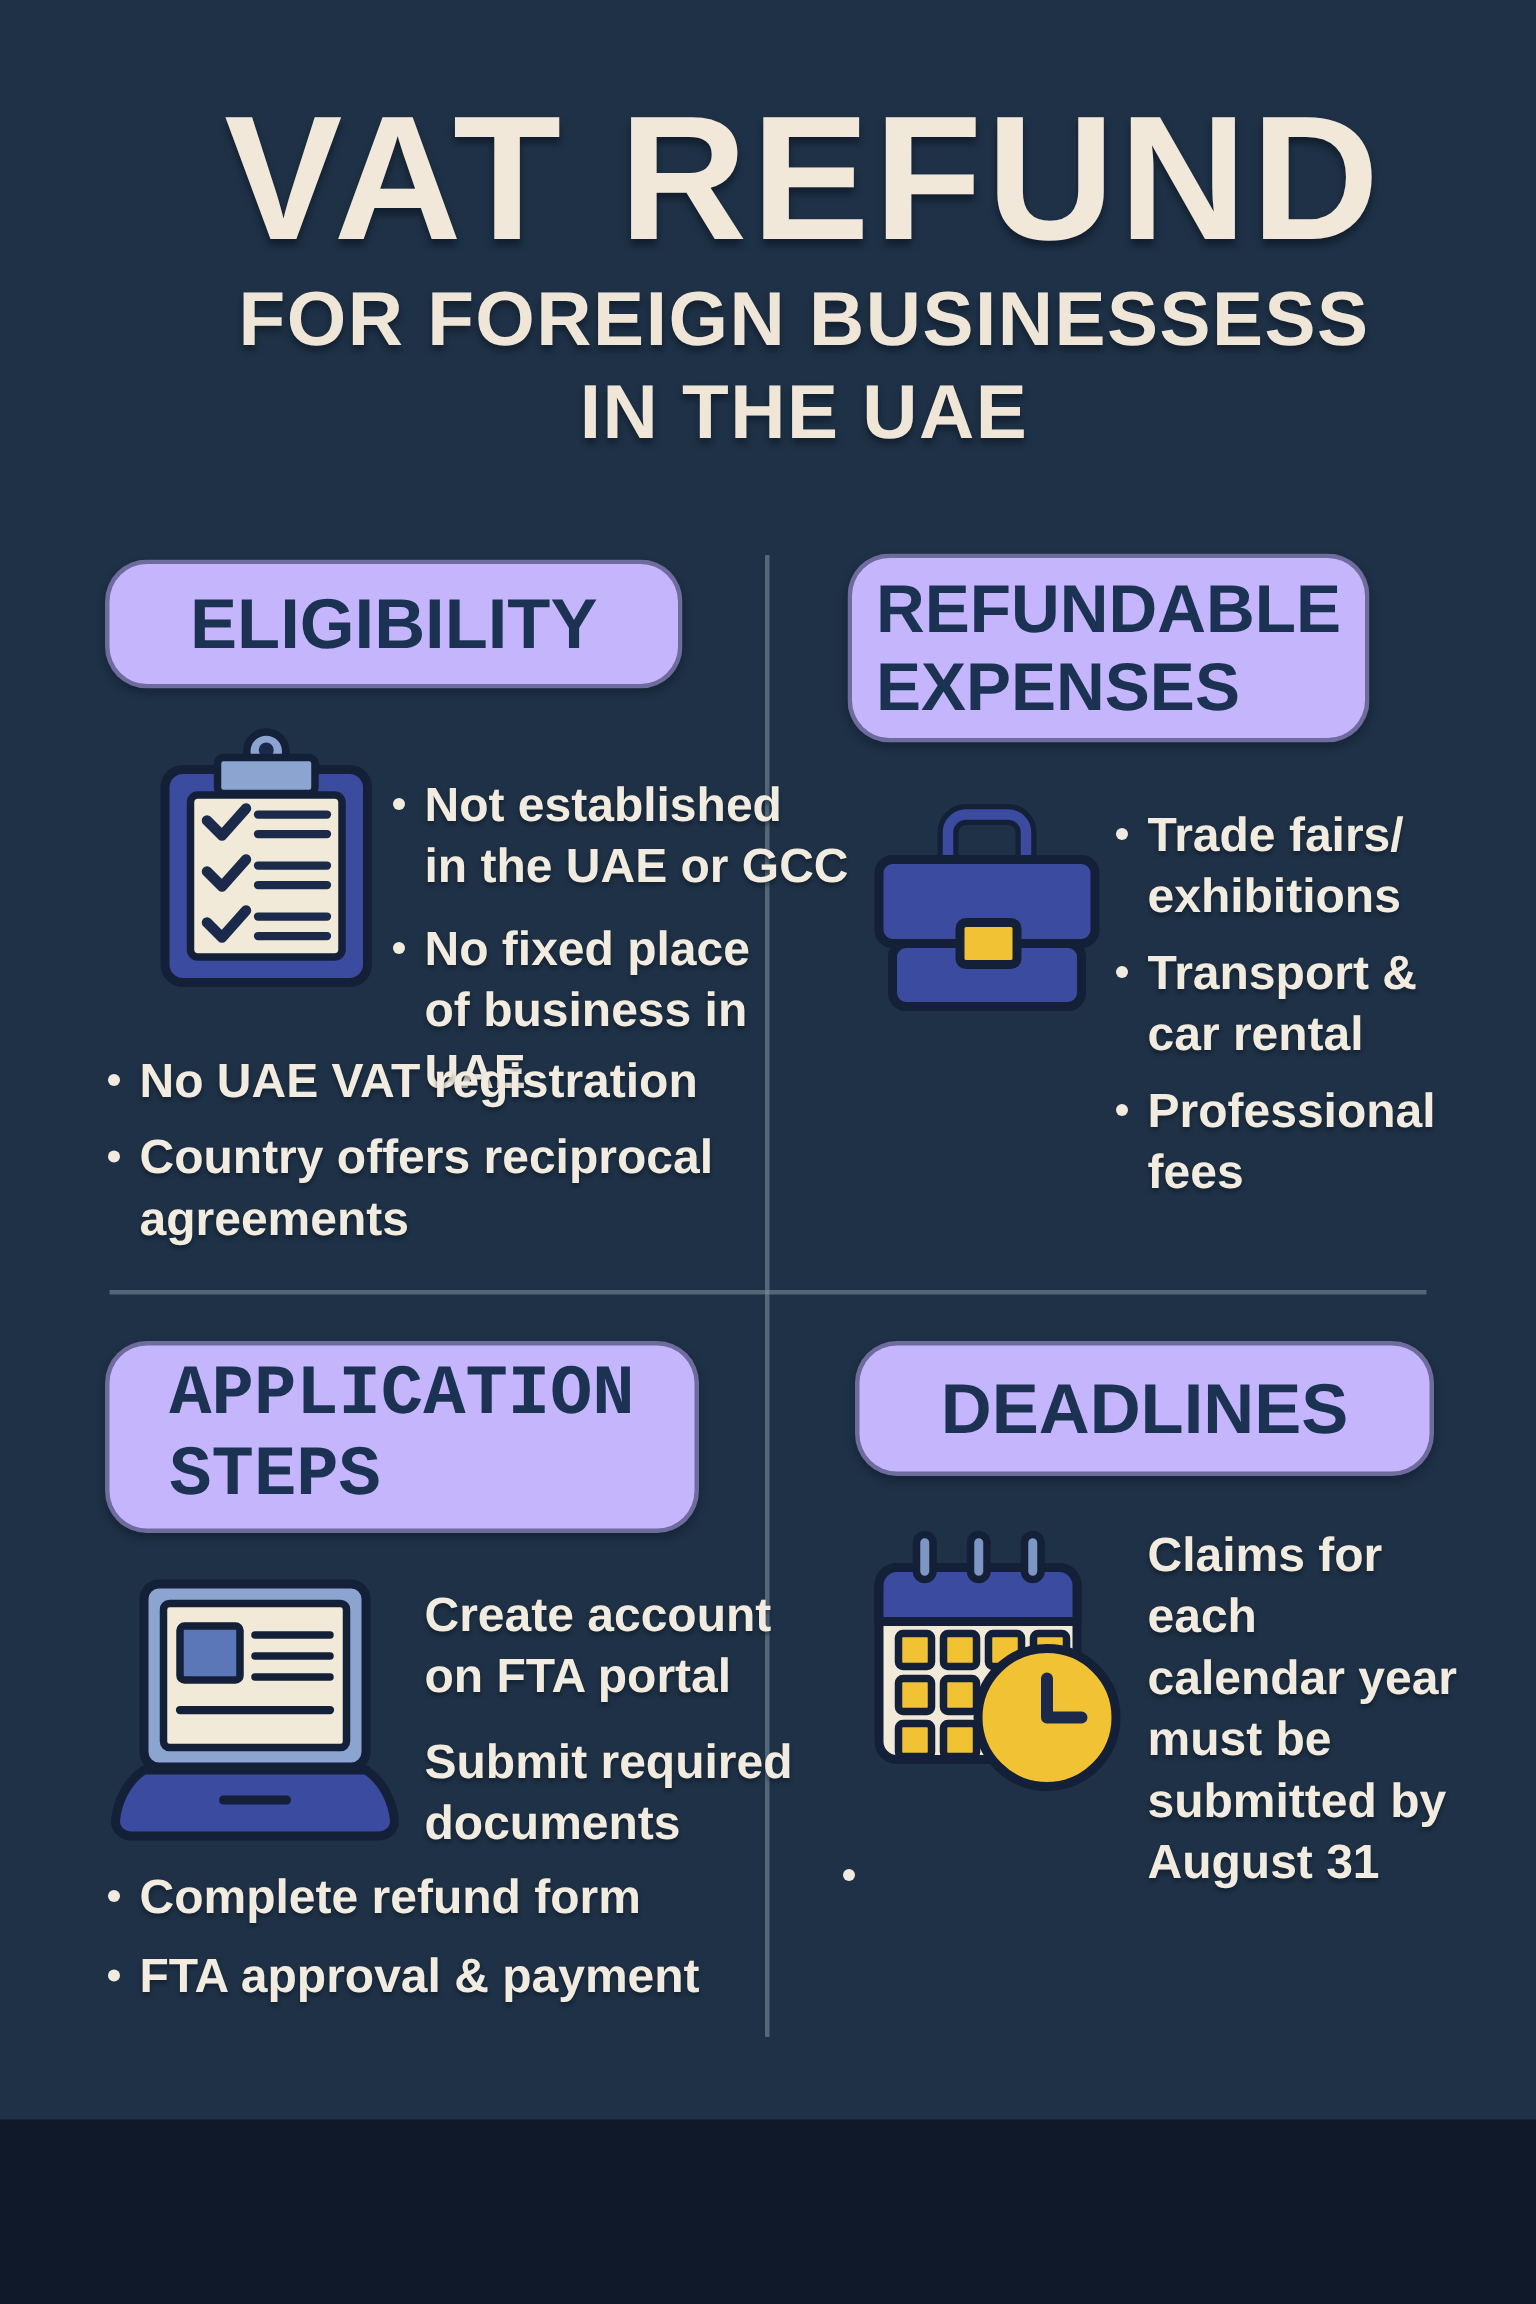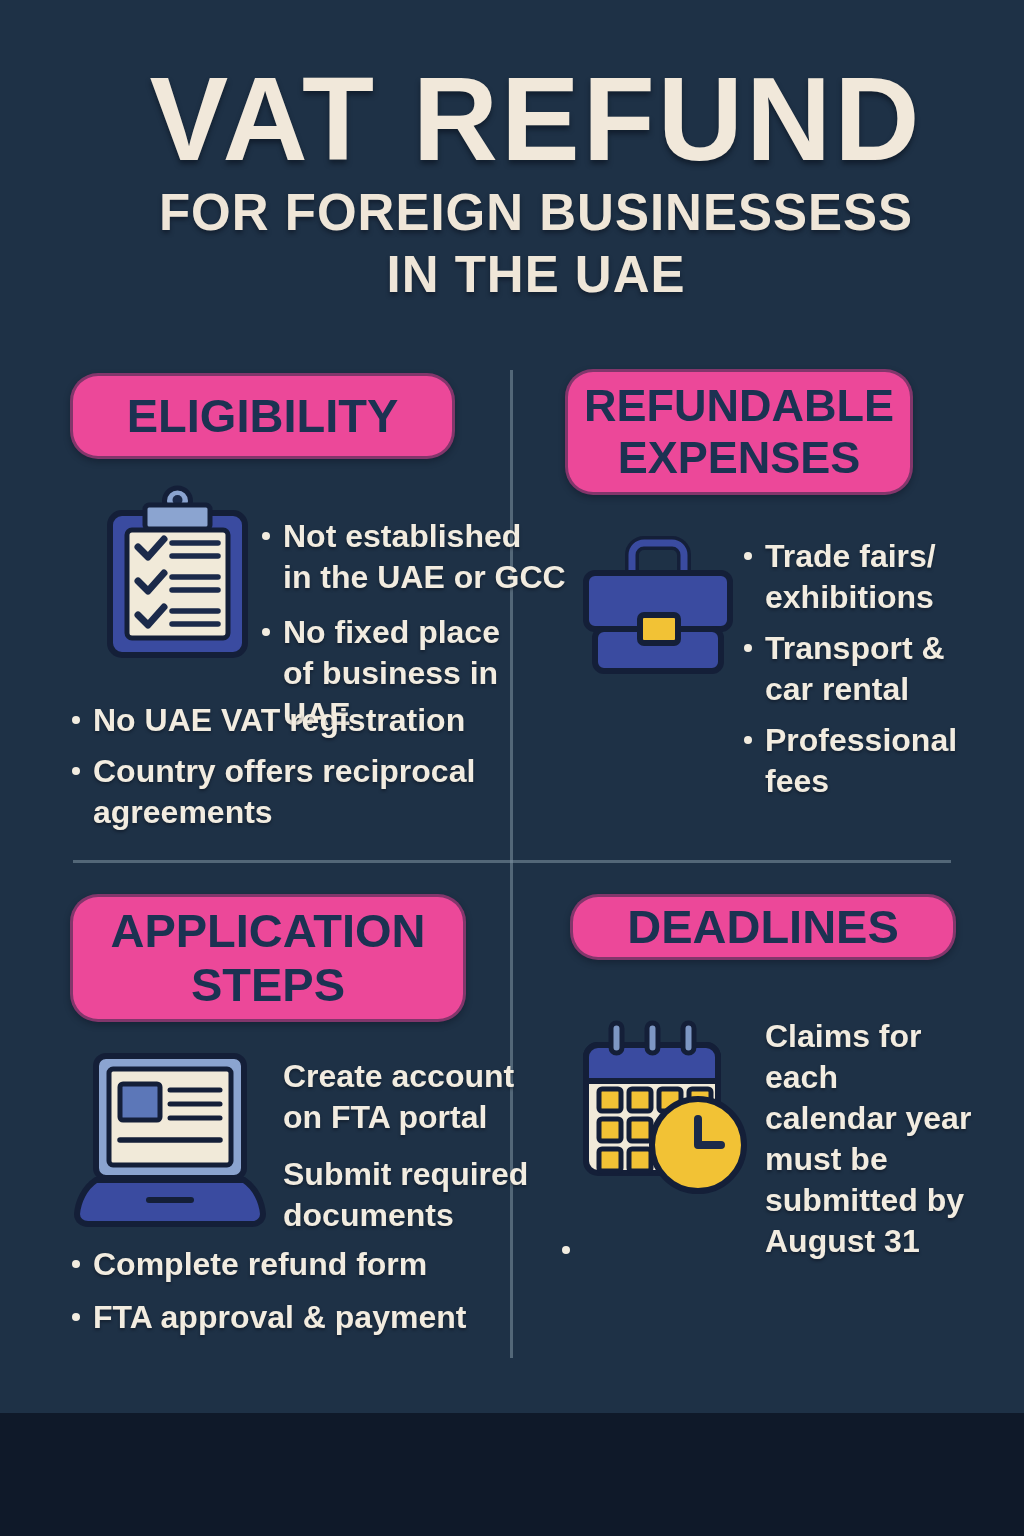--- a/index.html
+++ b/index.html
@@ -13,29 +13,29 @@
   .title{
     font-size:118px;font-weight:700;letter-spacing:3px;color:#f1e8da;
     line-height:1.05;text-shadow:0 4px 5px rgba(8,14,25,.55);
   }
   .subtitle{
     font-size:51px;font-weight:700;letter-spacing:1px;color:#efe6d8;
     line-height:1.22;text-shadow:0 3px 4px rgba(8,14,25,.5);
   }
   
   .pill{
-    position:absolute;background:#ec4899;border:3px solid rgba(23,35,61,.5);
+    position:absolute;background:#c4b5fd;border:3px solid rgba(23,35,61,.5);
     border-radius:28px;display:flex;align-items:center;justify-content:center;
-    text-align:center;color:#1c3252;font-weight:700;white-space:pre-line;
+    text-align:left;color:#1c3252;font-weight:700;white-space:pre-line;
     line-height:1.15;box-sizing:border-box;box-shadow:0 3px 6px rgba(8,14,25,.35);
   }
   #pill-eligibility{left:70px;top:373px;width:385px;height:86px;font-size:47px;}
   #pill-refundable{left:565px;top:369px;width:348px;height:126px;font-size:45px;}
-  #pill-application{left:70px;top:894px;width:396px;height:128px;font-size:47px;}
-  #pill-deadlines{left:570px;top:894px;width:386px;height:66px;font-size:47px;}
+  #pill-application{left:70px;top:894px;width:396px;height:128px;font-size:47px;font-family:Liberation Mono, monospace;}
+  #pill-deadlines{left:570px;top:894px;width:386px;height:90px;font-size:47px;}
   
   .bullets{position:absolute;display:flex;flex-direction:column;}
   .bullet{display:flex;gap:13px;}
   .dot{width:8px;height:8px;border-radius:50%;background:#f2ece0;margin-top:16px;flex:none;}
   .no-dot .dot{visibility:hidden;width:0;margin:0;}
   .bullet-text{
     font-size:32px;font-weight:700;color:#f2ece0;line-height:1.28;
     white-space:pre-line;text-shadow:0 2px 3px rgba(10,16,28,.5);
   }
   #elig-side{left:262px;top:516px;width:310px;gap:14px;}

